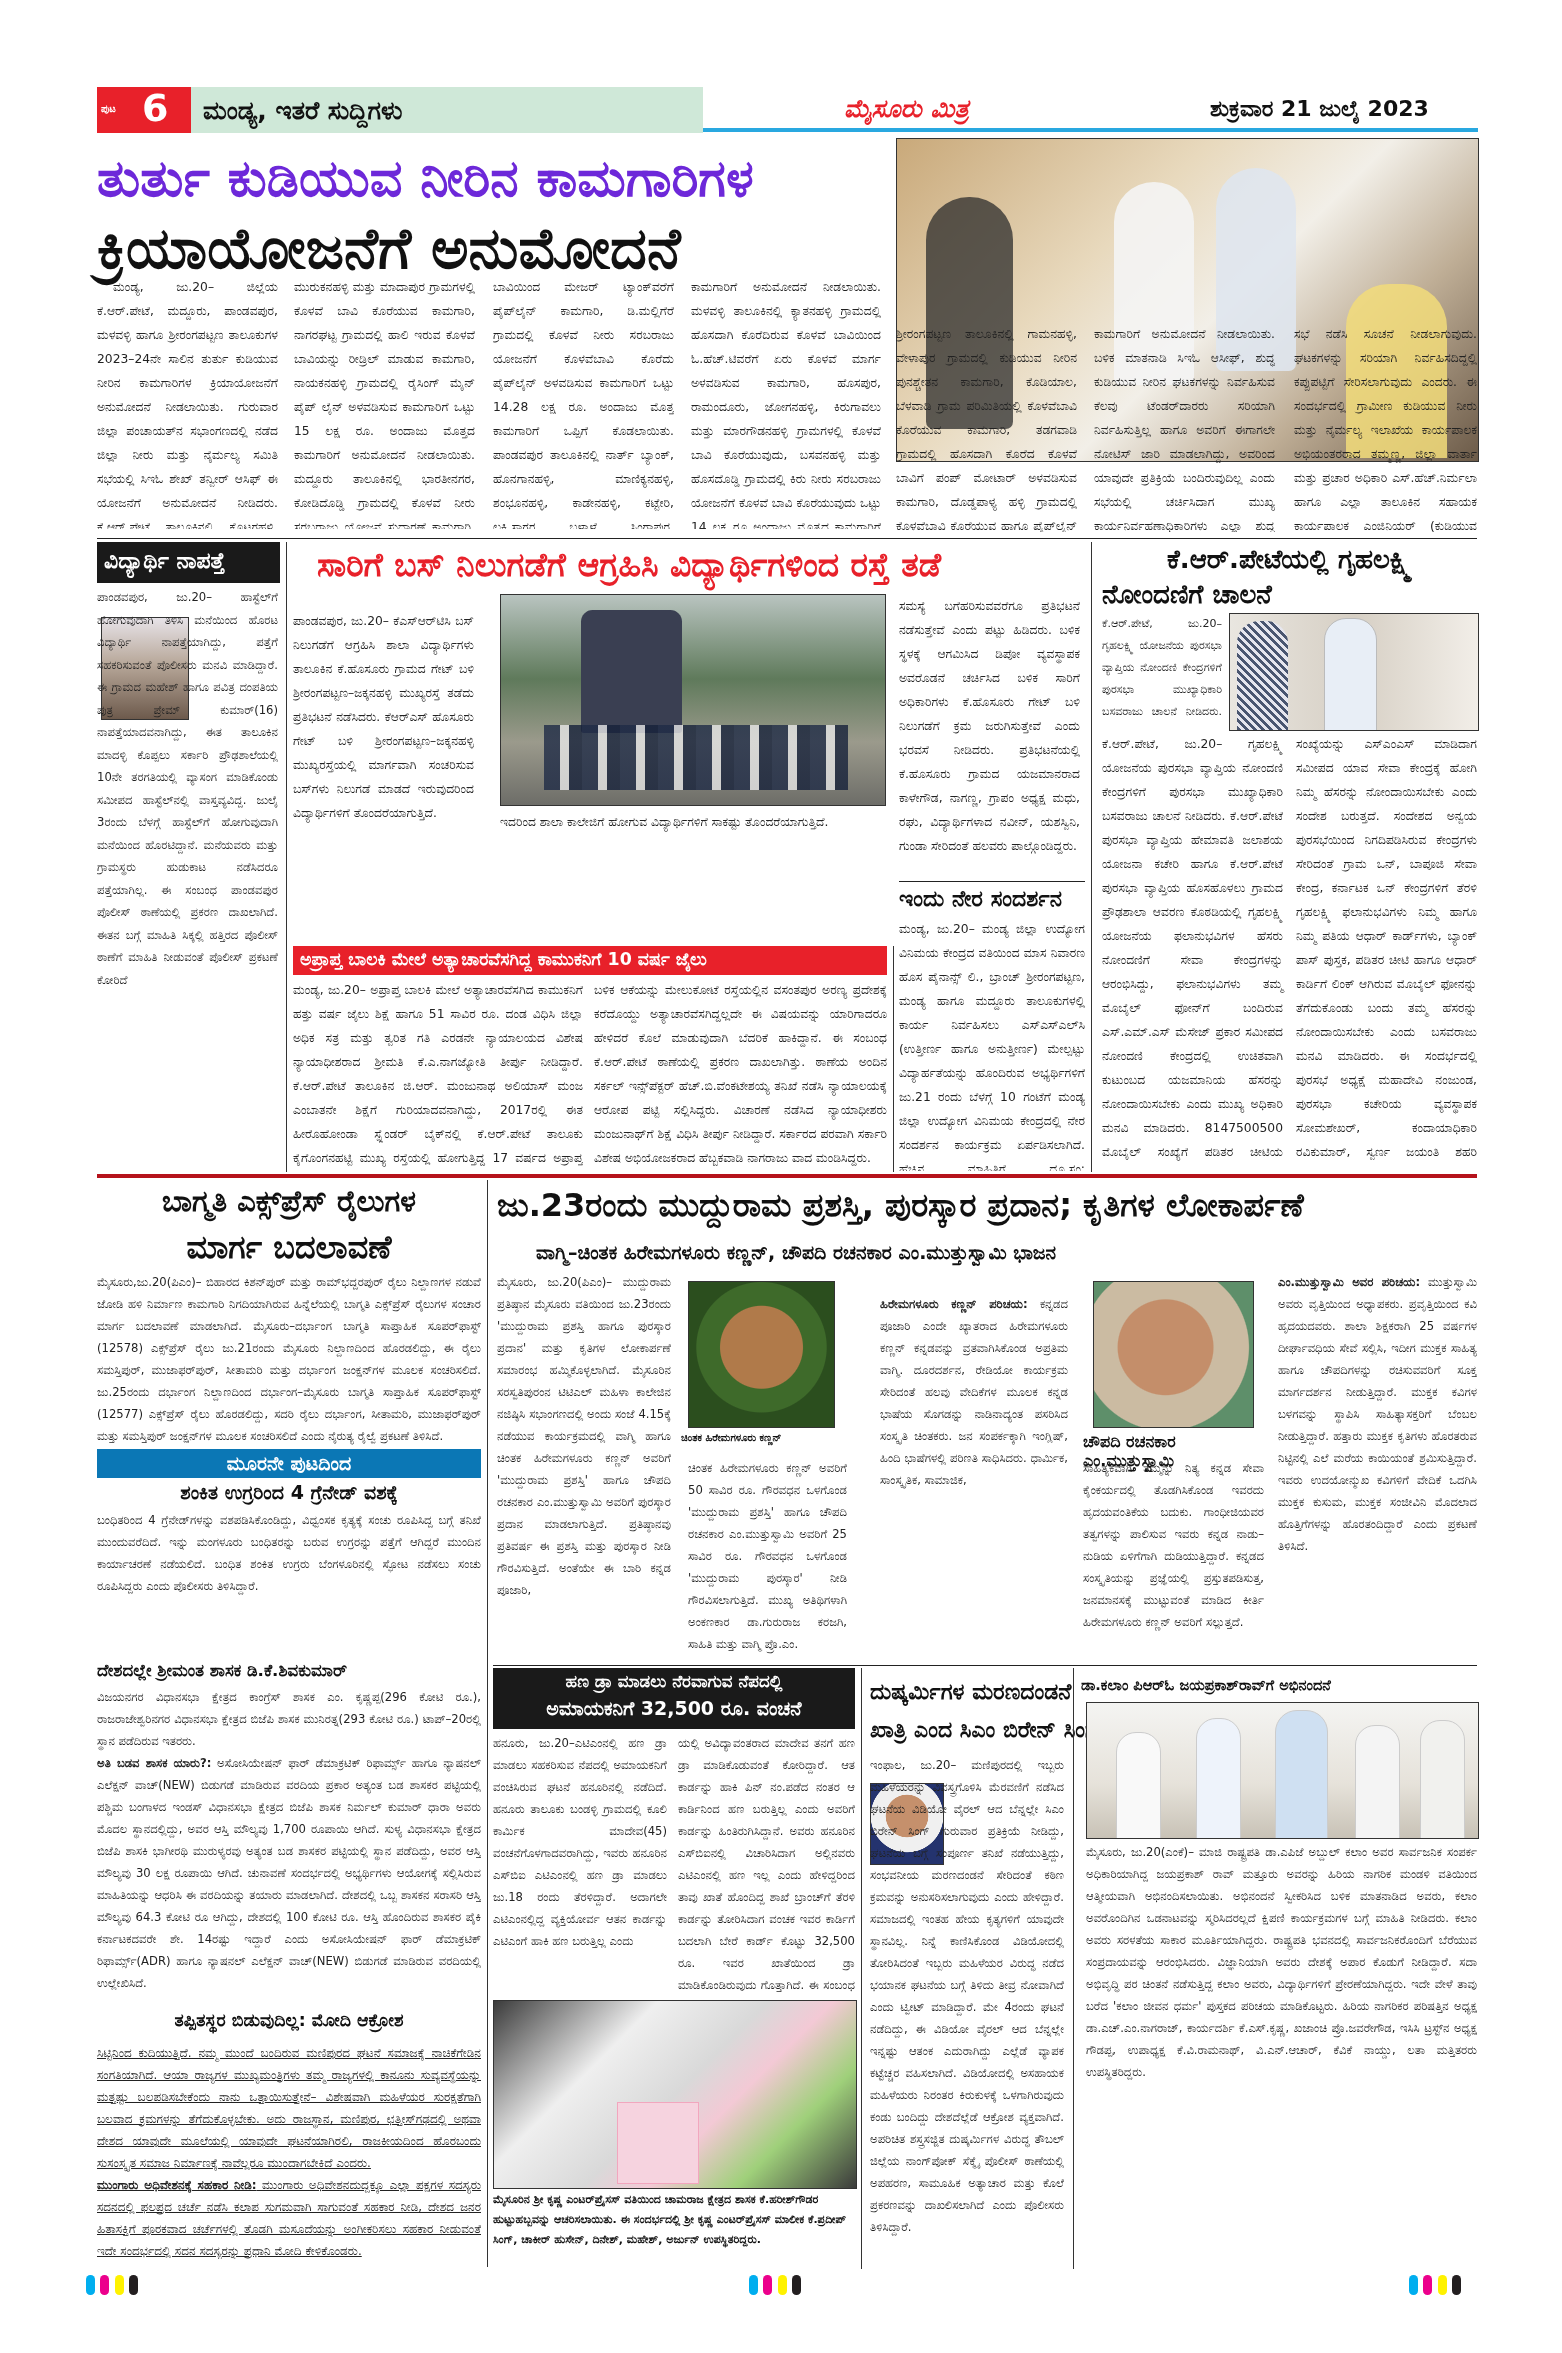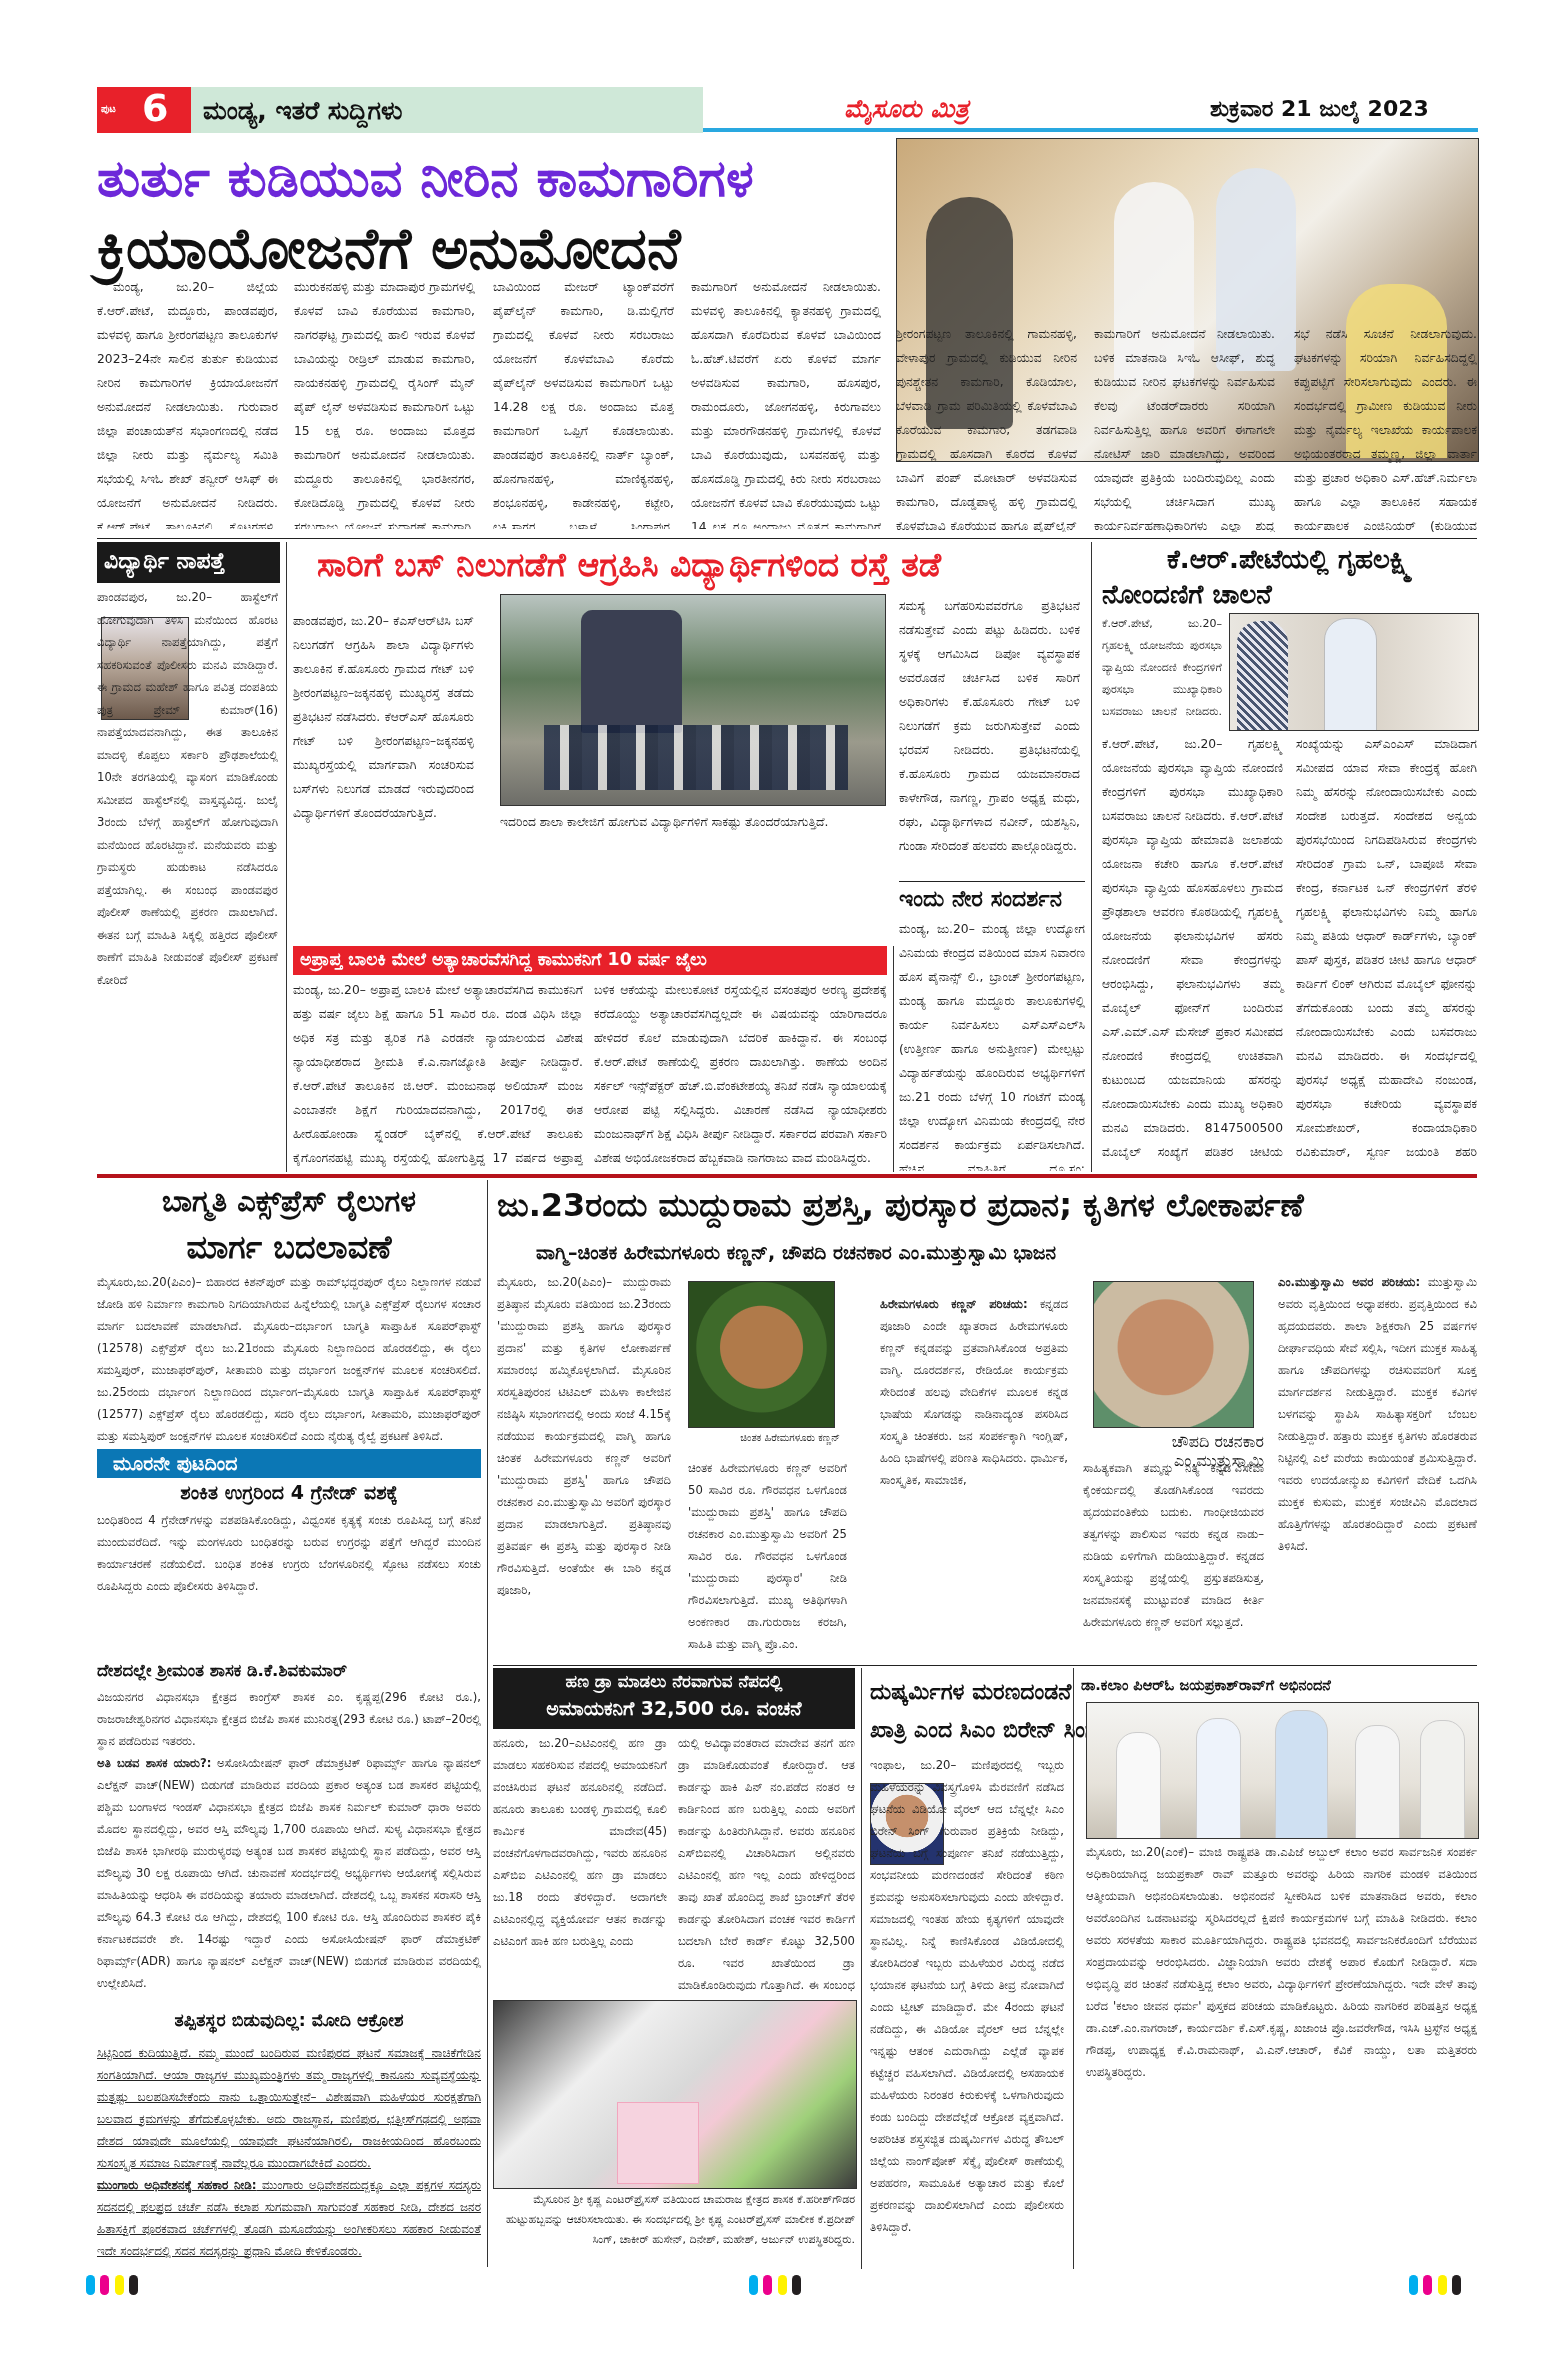--- a/index.html
+++ b/index.html
@@ -3,21 +3,21 @@
 <meta charset="utf-8">
 <style>
   html,body{margin:0;padding:0;background:#fff;}
   body{width:1562px;height:2354px;position:relative;overflow:hidden;font-family:"DejaVu Sans",sans-serif;color:#111;}
   .abs{position:absolute;}
   .body-text{font-family:"DejaVu Sans",sans-serif;font-size:12.3px;line-height:24px;color:#222;text-align:justify;overflow:hidden;}
   .hl{font-family:"DejaVu Sans",sans-serif;font-weight:bold;}
   .rule-v{position:absolute;width:0.7px;background:#333;}
   .rule-h{position:absolute;height:1.4px;background:#222;}
   .photo{position:absolute;border:0.7px solid #333;overflow:hidden;}
-  .cap{font-family:"DejaVu Sans",sans-serif;font-size:12.3px;font-weight:normal;text-align:right;color:#111;}
+  .cap{font-family:"DejaVu Sans",sans-serif;font-size:12.3px;font-weight:bold;text-align:left;color:#111;}
   .cmyk{position:absolute;display:flex;gap:5.8px;}
   .cmyk span{display:block;width:8.7px;height:20px;border-radius:4.3px;}
 </style>
 </head>
 <body>
 
 <div class="abs" style="left:97px;top:87px;width:94px;height:46px;background:#e8212a;"></div>
 <div class="abs" style="left:101px;top:103px;font-size:10px;color:#fff;font-weight:bold;">ಪುಟ</div>
 <div class="abs" style="left:142px;top:86px;font-size:38px;color:#fff;font-weight:bold;">6</div>
 <div class="abs" style="left:191px;top:87px;width:512px;height:46px;background:#cfe8d8;"></div>
@@ -77,21 +77,21 @@
 </div>
 <div class="abs body-text" style="left:1102px;top:613px;width:120px;height:116px;font-size:11px;line-height:22px;">ಕೆ.ಆರ್.ಪೇಟೆ, ಜು.20– ಗೃಹಲಕ್ಷ್ಮಿ ಯೋಜನೆಯ ಪುರಸಭಾ ವ್ಯಾಪ್ತಿಯ ನೋಂದಣಿ ಕೇಂದ್ರಗಳಿಗೆ ಪುರಸಭಾ ಮುಖ್ಯಾಧಿಕಾರಿ ಬಸವರಾಜು ಚಾಲನೆ ನೀಡಿದರು. ಕೆ.ಆರ್.ಪೇಟೆ ಪುರಸಭಾ ವ್ಯಾಪ್ತಿಯ ಹೇಮಾವತಿ ಜಲಾಶಯ ಯೋಜನಾ ಕಚೇರಿ ಹಾಗೂ ಕೆ.ಆರ್.ಪೇಟೆ ಪುರಸಭಾ ವ್ಯಾಪ್ತಿಯ ಹೊಸಹೊಳಲು ಗ್ರಾಮದ ಪ್ರೌಢಶಾಲಾ ಆವರಣ ಕೊಠಡಿಯಲ್ಲಿ ಗೃಹಲಕ್ಷ್ಮಿ ಯೋಜನೆಯ ಫಲಾನುಭವಿಗಳ ಹೆಸರು ನೋಂದಣಿಗೆ ಸೇವಾ ಕೇಂದ್ರಗಳನ್ನು ಆರಂಭಿಸಿದ್ದು, ಫಲಾನುಭವಿಗಳು ತಮ್ಮ ಮೊಬೈಲ್ ಫೋನ್‌ಗೆ ಬಂದಿರುವ ಎಸ್.ಎಮ್.ಎಸ್ ಮೆಸೇಜ್ ಪ್ರಕಾರ ಸಮೀಪದ ನೋಂದಣಿ ಕೇಂದ್ರದಲ್ಲಿ ಉಚಿತವಾಗಿ ಕುಟುಂಬದ ಯಜಮಾನಿಯ ಹೆಸರನ್ನು ನೋಂದಾಯಿಸಬೇಕು ಎಂದು ಮುಖ್ಯ ಅಧಿಕಾರಿ ಮನವಿ ಮಾಡಿದರು. 8147500500 ಮೊಬೈಲ್ ಸಂಖ್ಯೆಗೆ ಪಡಿತರ ಚೀಟಿಯ ಸಂಖ್ಯೆಯನ್ನು ಎಸ್ಎಂಎಸ್ ಮಾಡಿದಾಗ ಸಮೀಪದ ಯಾವ ಸೇವಾ ಕೇಂದ್ರಕ್ಕೆ ಹೋಗಿ ನಿಮ್ಮ ಹೆಸರನ್ನು ನೋಂದಾಯಿಸಬೇಕು ಎಂದು ಸಂದೇಶ ಬರುತ್ತದೆ. ಸಂದೇಶದ ಅನ್ವಯ ಪುರಸಭೆಯಿಂದ ನಿಗದಿಪಡಿಸಿರುವ ಕೇಂದ್ರಗಳು ಸೇರಿದಂತೆ ಗ್ರಾಮ ಒನ್, ಬಾಪೂಜಿ ಸೇವಾ ಕೇಂದ್ರ, ಕರ್ನಾಟಕ ಒನ್ ಕೇಂದ್ರಗಳಿಗೆ ತೆರಳಿ ಗೃಹಲಕ್ಷ್ಮಿ ಫಲಾನುಭವಿಗಳು ನಿಮ್ಮ ಹಾಗೂ ನಿಮ್ಮ ಪತಿಯ ಆಧಾರ್ ಕಾರ್ಡ್‌ಗಳು, ಬ್ಯಾಂಕ್ ಪಾಸ್ ಪುಸ್ತಕ, ಪಡಿತರ ಚೀಟಿ ಹಾಗೂ ಆಧಾರ್ ಕಾರ್ಡಿಗೆ ಲಿಂಕ್ ಆಗಿರುವ ಮೊಬೈಲ್ ಫೋನನ್ನು ತೆಗೆದುಕೊಂಡು ಬಂದು ತಮ್ಮ ಹೆಸರನ್ನು ನೋಂದಾಯಿಸಬೇಕು ಎಂದು ಬಸವರಾಜು ಮನವಿ ಮಾಡಿದರು. ಈ ಸಂದರ್ಭದಲ್ಲಿ ಪುರಸಭೆ ಅಧ್ಯಕ್ಷೆ ಮಹಾದೇವಿ ನಂಜುಂಡ, ಪುರಸಭಾ ಕಚೇರಿಯ ವ್ಯವಸ್ಥಾಪಕ ಸೋಮಶೇಖರ್, ಕಂದಾಯಾಧಿಕಾರಿ ರವಿಕುಮಾರ್, ಸ್ವರ್ಣ ಜಯಂತಿ ಶಹರಿ ರೋಜ್‌ಗಾರ್ ಯೋಜನಾಧಿಕಾರಿ ಭಾರತಿ ಅನಂತಶಯನ, ಕಂಪ್ಯೂಟರ್ ಆಪರೇಟರ್ ರಶ್ಮಿ, ಹಾಗೂ ಪುರಸಭಾ ಕಚೇರಿಯ ಸಿಬ್ಬಂದಿಗಳು ಉಪಸ್ಥಿತರಿದ್ದರು.</div>
 <div class="abs body-text" style="left:1102px;top:732px;width:375px;height:439px;column-count:2;column-gap:13px;">ಕೆ.ಆರ್.ಪೇಟೆ, ಜು.20– ಗೃಹಲಕ್ಷ್ಮಿ ಯೋಜನೆಯ ಪುರಸಭಾ ವ್ಯಾಪ್ತಿಯ ನೋಂದಣಿ ಕೇಂದ್ರಗಳಿಗೆ ಪುರಸಭಾ ಮುಖ್ಯಾಧಿಕಾರಿ ಬಸವರಾಜು ಚಾಲನೆ ನೀಡಿದರು. ಕೆ.ಆರ್.ಪೇಟೆ ಪುರಸಭಾ ವ್ಯಾಪ್ತಿಯ ಹೇಮಾವತಿ ಜಲಾಶಯ ಯೋಜನಾ ಕಚೇರಿ ಹಾಗೂ ಕೆ.ಆರ್.ಪೇಟೆ ಪುರಸಭಾ ವ್ಯಾಪ್ತಿಯ ಹೊಸಹೊಳಲು ಗ್ರಾಮದ ಪ್ರೌಢಶಾಲಾ ಆವರಣ ಕೊಠಡಿಯಲ್ಲಿ ಗೃಹಲಕ್ಷ್ಮಿ ಯೋಜನೆಯ ಫಲಾನುಭವಿಗಳ ಹೆಸರು ನೋಂದಣಿಗೆ ಸೇವಾ ಕೇಂದ್ರಗಳನ್ನು ಆರಂಭಿಸಿದ್ದು, ಫಲಾನುಭವಿಗಳು ತಮ್ಮ ಮೊಬೈಲ್ ಫೋನ್‌ಗೆ ಬಂದಿರುವ ಎಸ್.ಎಮ್.ಎಸ್ ಮೆಸೇಜ್ ಪ್ರಕಾರ ಸಮೀಪದ ನೋಂದಣಿ ಕೇಂದ್ರದಲ್ಲಿ ಉಚಿತವಾಗಿ ಕುಟುಂಬದ ಯಜಮಾನಿಯ ಹೆಸರನ್ನು ನೋಂದಾಯಿಸಬೇಕು ಎಂದು ಮುಖ್ಯ ಅಧಿಕಾರಿ ಮನವಿ ಮಾಡಿದರು. 8147500500 ಮೊಬೈಲ್ ಸಂಖ್ಯೆಗೆ ಪಡಿತರ ಚೀಟಿಯ ಸಂಖ್ಯೆಯನ್ನು ಎಸ್ಎಂಎಸ್ ಮಾಡಿದಾಗ ಸಮೀಪದ ಯಾವ ಸೇವಾ ಕೇಂದ್ರಕ್ಕೆ ಹೋಗಿ ನಿಮ್ಮ ಹೆಸರನ್ನು ನೋಂದಾಯಿಸಬೇಕು ಎಂದು ಸಂದೇಶ ಬರುತ್ತದೆ. ಸಂದೇಶದ ಅನ್ವಯ ಪುರಸಭೆಯಿಂದ ನಿಗದಿಪಡಿಸಿರುವ ಕೇಂದ್ರಗಳು ಸೇರಿದಂತೆ ಗ್ರಾಮ ಒನ್, ಬಾಪೂಜಿ ಸೇವಾ ಕೇಂದ್ರ, ಕರ್ನಾಟಕ ಒನ್ ಕೇಂದ್ರಗಳಿಗೆ ತೆರಳಿ ಗೃಹಲಕ್ಷ್ಮಿ ಫಲಾನುಭವಿಗಳು ನಿಮ್ಮ ಹಾಗೂ ನಿಮ್ಮ ಪತಿಯ ಆಧಾರ್ ಕಾರ್ಡ್‌ಗಳು, ಬ್ಯಾಂಕ್ ಪಾಸ್ ಪುಸ್ತಕ, ಪಡಿತರ ಚೀಟಿ ಹಾಗೂ ಆಧಾರ್ ಕಾರ್ಡಿಗೆ ಲಿಂಕ್ ಆಗಿರುವ ಮೊಬೈಲ್ ಫೋನನ್ನು ತೆಗೆದುಕೊಂಡು ಬಂದು ತಮ್ಮ ಹೆಸರನ್ನು ನೋಂದಾಯಿಸಬೇಕು ಎಂದು ಬಸವರಾಜು ಮನವಿ ಮಾಡಿದರು. ಈ ಸಂದರ್ಭದಲ್ಲಿ ಪುರಸಭೆ ಅಧ್ಯಕ್ಷೆ ಮಹಾದೇವಿ ನಂಜುಂಡ, ಪುರಸಭಾ ಕಚೇರಿಯ ವ್ಯವಸ್ಥಾಪಕ ಸೋಮಶೇಖರ್, ಕಂದಾಯಾಧಿಕಾರಿ ರವಿಕುಮಾರ್, ಸ್ವರ್ಣ ಜಯಂತಿ ಶಹರಿ ರೋಜ್‌ಗಾರ್ ಯೋಜನಾಧಿಕಾರಿ ಭಾರತಿ ಅನಂತಶಯನ, ಕಂಪ್ಯೂಟರ್ ಆಪರೇಟರ್ ರಶ್ಮಿ, ಹಾಗೂ ಪುರಸಭಾ ಕಚೇರಿಯ ಸಿಬ್ಬಂದಿಗಳು ಉಪಸ್ಥಿತರಿದ್ದರು.</div>
 
 <div class="abs" style="left:97px;top:1174px;width:1380px;height:4.3px;background:#b5121b;"></div>
 
 <div class="abs hl" style="left:97px;top:1180px;width:384px;text-align:center;font-size:29px;line-height:43px;white-space:nowrap;">ಬಾಗ್ಮತಿ ಎಕ್ಸ್‌ಪ್ರೆಸ್ ರೈಲುಗಳ</div>
 <div class="abs hl" style="left:97px;top:1225px;width:384px;text-align:center;font-size:32px;line-height:45px;white-space:nowrap;">ಮಾರ್ಗ ಬದಲಾವಣೆ</div>
 <div class="abs body-text" style="left:97px;top:1271px;width:384px;height:177px;font-size:11.6px;line-height:22px;">ಮೈಸೂರು,ಜು.20(ಪಿಎಂ)– ಬಿಹಾರದ ಕಿಶನ್‌ಪುರ್ ಮತ್ತು ರಾಮ್‌ಭದ್ದರಪುರ್ ರೈಲು ನಿಲ್ದಾಣಗಳ ನಡುವೆ ಜೋಡಿ ಹಳಿ ನಿರ್ಮಾಣ ಕಾಮಗಾರಿ ನಿಗದಿಯಾಗಿರುವ ಹಿನ್ನೆಲೆಯಲ್ಲಿ ಬಾಗ್ಮತಿ ಎಕ್ಸ್‌ಪ್ರೆಸ್ ರೈಲುಗಳ ಸಂಚಾರ ಮಾರ್ಗ ಬದಲಾವಣೆ ಮಾಡಲಾಗಿದೆ. ಮೈಸೂರು–ದರ್ಭಾಂಗ ಬಾಗ್ಮತಿ ಸಾಪ್ತಾಹಿಕ ಸೂಪರ್‌ಫಾಸ್ಟ್ (12578) ಎಕ್ಸ್‌ಪ್ರೆಸ್ ರೈಲು ಜು.21ರಂದು ಮೈಸೂರು ನಿಲ್ದಾಣದಿಂದ ಹೊರಡಲಿದ್ದು, ಈ ರೈಲು ಸಮಸ್ತಿಪುರ್, ಮುಜಾಫರ್‌ಪುರ್, ಸೀತಾಮರಿ ಮತ್ತು ದರ್ಭಾಂಗ ಜಂಕ್ಷನ್‌ಗಳ ಮೂಲಕ ಸಂಚರಿಸಲಿದೆ. ಜು.25ರಂದು ದರ್ಭಾಂಗ ನಿಲ್ದಾಣದಿಂದ ದರ್ಭಾಂಗ–ಮೈಸೂರು ಬಾಗ್ಮತಿ ಸಾಪ್ತಾಹಿಕ ಸೂಪರ್‌ಫಾಸ್ಟ್ (12577) ಎಕ್ಸ್‌ಪ್ರೆಸ್ ರೈಲು ಹೊರಡಲಿದ್ದು, ಸದರಿ ರೈಲು ದರ್ಭಾಂಗ, ಸೀತಾಮರಿ, ಮುಜಾಫರ್‌ಪುರ್ ಮತ್ತು ಸಮಸ್ತಿಪುರ್ ಜಂಕ್ಷನ್‌ಗಳ ಮೂಲಕ ಸಂಚರಿಸಲಿದೆ ಎಂದು ನೈರುತ್ಯ ರೈಲ್ವೆ ಪ್ರಕಟಣೆ ತಿಳಿಸಿದೆ.</div>
 <div class="abs" style="left:97px;top:1449px;width:384px;height:29px;background:#0b77b5;"></div>
-<div class="abs hl" style="left:97px;top:1452px;width:384px;text-align:left;font-size:19px;color:#fff;padding-left:16px;">ಮೂರನೇ ಪುಟದಿಂದ</div>
+<div class="abs hl" style="left:97px;top:1452px;width:384px;text-align:center;font-size:19px;color:#fff;">ಮೂರನೇ ಪುಟದಿಂದ</div>
 <div class="abs hl" style="left:97px;top:1481px;width:384px;text-align:center;font-size:19px;white-space:nowrap;">ಶಂಕಿತ ಉಗ್ರರಿಂದ 4 ಗ್ರೆನೇಡ್ ವಶಕ್ಕೆ</div>
 <div class="abs body-text" style="left:97px;top:1509px;width:384px;height:148px;font-size:11.6px;line-height:22px;">ಬಂಧಿತರಿಂದ 4 ಗ್ರೆನೇಡ್‌ಗಳನ್ನು ವಶಪಡಿಸಿಕೊಂಡಿದ್ದು, ವಿಧ್ವಂಸಕ ಕೃತ್ಯಕ್ಕೆ ಸಂಚು ರೂಪಿಸಿದ್ದ ಬಗ್ಗೆ ತನಿಖೆ ಮುಂದುವರೆದಿದೆ. ಇನ್ನು ಮಂಗಳೂರು ಬಂಧಿತರನ್ನು ಬರುವ ಉಗ್ರರನ್ನು ಪತ್ತೆಗೆ ಆಗಿದ್ದರೆ ಮುಂದಿನ ಕಾರ್ಯಾಚರಣೆ ನಡೆಯಲಿದೆ. ಬಂಧಿತ ಶಂಕಿತ ಉಗ್ರರು ಬೆಂಗಳೂರಿನಲ್ಲಿ ಸ್ಫೋಟ ನಡೆಸಲು ಸಂಚು ರೂಪಿಸಿದ್ದರು ಎಂದು ಪೊಲೀಸರು ತಿಳಿಸಿದ್ದಾರೆ.</div>
 <div class="abs hl" style="left:97px;top:1660px;width:384px;font-size:16.7px;white-space:nowrap;">ದೇಶದಲ್ಲೇ ಶ್ರೀಮಂತ ಶಾಸಕ ಡಿ.ಕೆ.ಶಿವಕುಮಾರ್</div>
 <div class="abs body-text" style="left:97px;top:1686px;width:384px;height:319px;font-size:11.6px;line-height:22px;">
   <span>ವಿಜಯನಗರ ವಿಧಾನಸಭಾ ಕ್ಷೇತ್ರದ ಕಾಂಗ್ರೆಸ್ ಶಾಸಕ ಎಂ. ಕೃಷ್ಣಪ್ಪ(296 ಕೋಟಿ ರೂ.), ರಾಜರಾಜೇಶ್ವರಿನಗರ ವಿಧಾನಸಭಾ ಕ್ಷೇತ್ರದ ಬಿಜೆಪಿ ಶಾಸಕ ಮುನಿರತ್ನ(293 ಕೋಟಿ ರೂ.) ಟಾಪ್–20ರಲ್ಲಿ ಸ್ಥಾನ ಪಡೆದಿರುವ ಇತರರು.</span><br>
   <b>ಅತಿ ಬಡವ ಶಾಸಕ ಯಾರು?:</b>
   <span>ಅಸೋಸಿಯೇಷನ್ ಫಾರ್ ಡೆಮಾಕ್ರಟಿಕ್ ರಿಫಾರ್ಮ್ಸ್ ಹಾಗೂ ನ್ಯಾಷನಲ್ ಎಲೆಕ್ಷನ್ ವಾಚ್(NEW) ಬಿಡುಗಡೆ ಮಾಡಿರುವ ವರದಿಯ ಪ್ರಕಾರ ಅತ್ಯಂತ ಬಡ ಶಾಸಕರ ಪಟ್ಟಿಯಲ್ಲಿ ಪಶ್ಚಿಮ ಬಂಗಾಳದ ಇಂಡಸ್ ವಿಧಾನಸಭಾ ಕ್ಷೇತ್ರದ ಬಿಜೆಪಿ ಶಾಸಕ ನಿರ್ಮಲ್ ಕುಮಾರ್ ಧಾರಾ ಅವರು ಮೊದಲ ಸ್ಥಾನದಲ್ಲಿದ್ದು, ಅವರ ಆಸ್ತಿ ಮೌಲ್ಯವು 1,700 ರೂಪಾಯಿ ಆಗಿದೆ. ಸುಳ್ಯ ವಿಧಾನಸಭಾ ಕ್ಷೇತ್ರದ ಬಿಜೆಪಿ ಶಾಸಕಿ ಭಾಗೀರಥಿ ಮುರುಳ್ಯರವು ಅತ್ಯಂತ ಬಡ ಶಾಸಕರ ಪಟ್ಟಿಯಲ್ಲಿ ಸ್ಥಾನ ಪಡೆದಿದ್ದು, ಅವರ ಆಸ್ತಿ ಮೌಲ್ಯವು 30 ಲಕ್ಷ ರೂಪಾಯಿ ಆಗಿದೆ. ಚುನಾವಣೆ ಸಂದರ್ಭದಲ್ಲಿ ಅಭ್ಯರ್ಥಿಗಳು ಆಯೋಗಕ್ಕೆ ಸಲ್ಲಿಸಿರುವ ಮಾಹಿತಿಯನ್ನು ಆಧರಿಸಿ ಈ ವರದಿಯನ್ನು ತಯಾರು ಮಾಡಲಾಗಿದೆ. ದೇಶದಲ್ಲಿ ಒಬ್ಬ ಶಾಸಕನ ಸರಾಸರಿ ಆಸ್ತಿ ಮೌಲ್ಯವು 64.3 ಕೋಟಿ ರೂ ಆಗಿದ್ದು, ದೇಶದಲ್ಲಿ 100 ಕೋಟಿ ರೂ. ಆಸ್ತಿ ಹೊಂದಿರುವ ಶಾಸಕರ ಪೈಕಿ ಕರ್ನಾಟಕದವರೇ ಶೇ. 14ರಷ್ಟು ಇದ್ದಾರೆ ಎಂದು ಅಸೋಸಿಯೇಷನ್ ಫಾರ್ ಡೆಮಾಕ್ರಟಿಕ್ ರಿಫಾರ್ಮ್ಸ್(ADR) ಹಾಗೂ ನ್ಯಾಷನಲ್ ಎಲೆಕ್ಷನ್ ವಾಚ್(NEW) ಬಿಡುಗಡೆ ಮಾಡಿರುವ ವರದಿಯಲ್ಲಿ ಉಲ್ಲೇಖಿಸಿದೆ.</span>
 </div>
 <div class="abs hl" style="left:97px;top:2010px;width:384px;text-align:center;font-size:17.4px;white-space:nowrap;">ತಪ್ಪಿತಸ್ಥರ ಬಿಡುವುದಿಲ್ಲ: ಮೋದಿ ಆಕ್ರೋಶ</div>
 <div class="abs body-text" style="left:97px;top:2042px;width:384px;height:217px;font-size:12px;line-height:22px;text-decoration:underline;">

